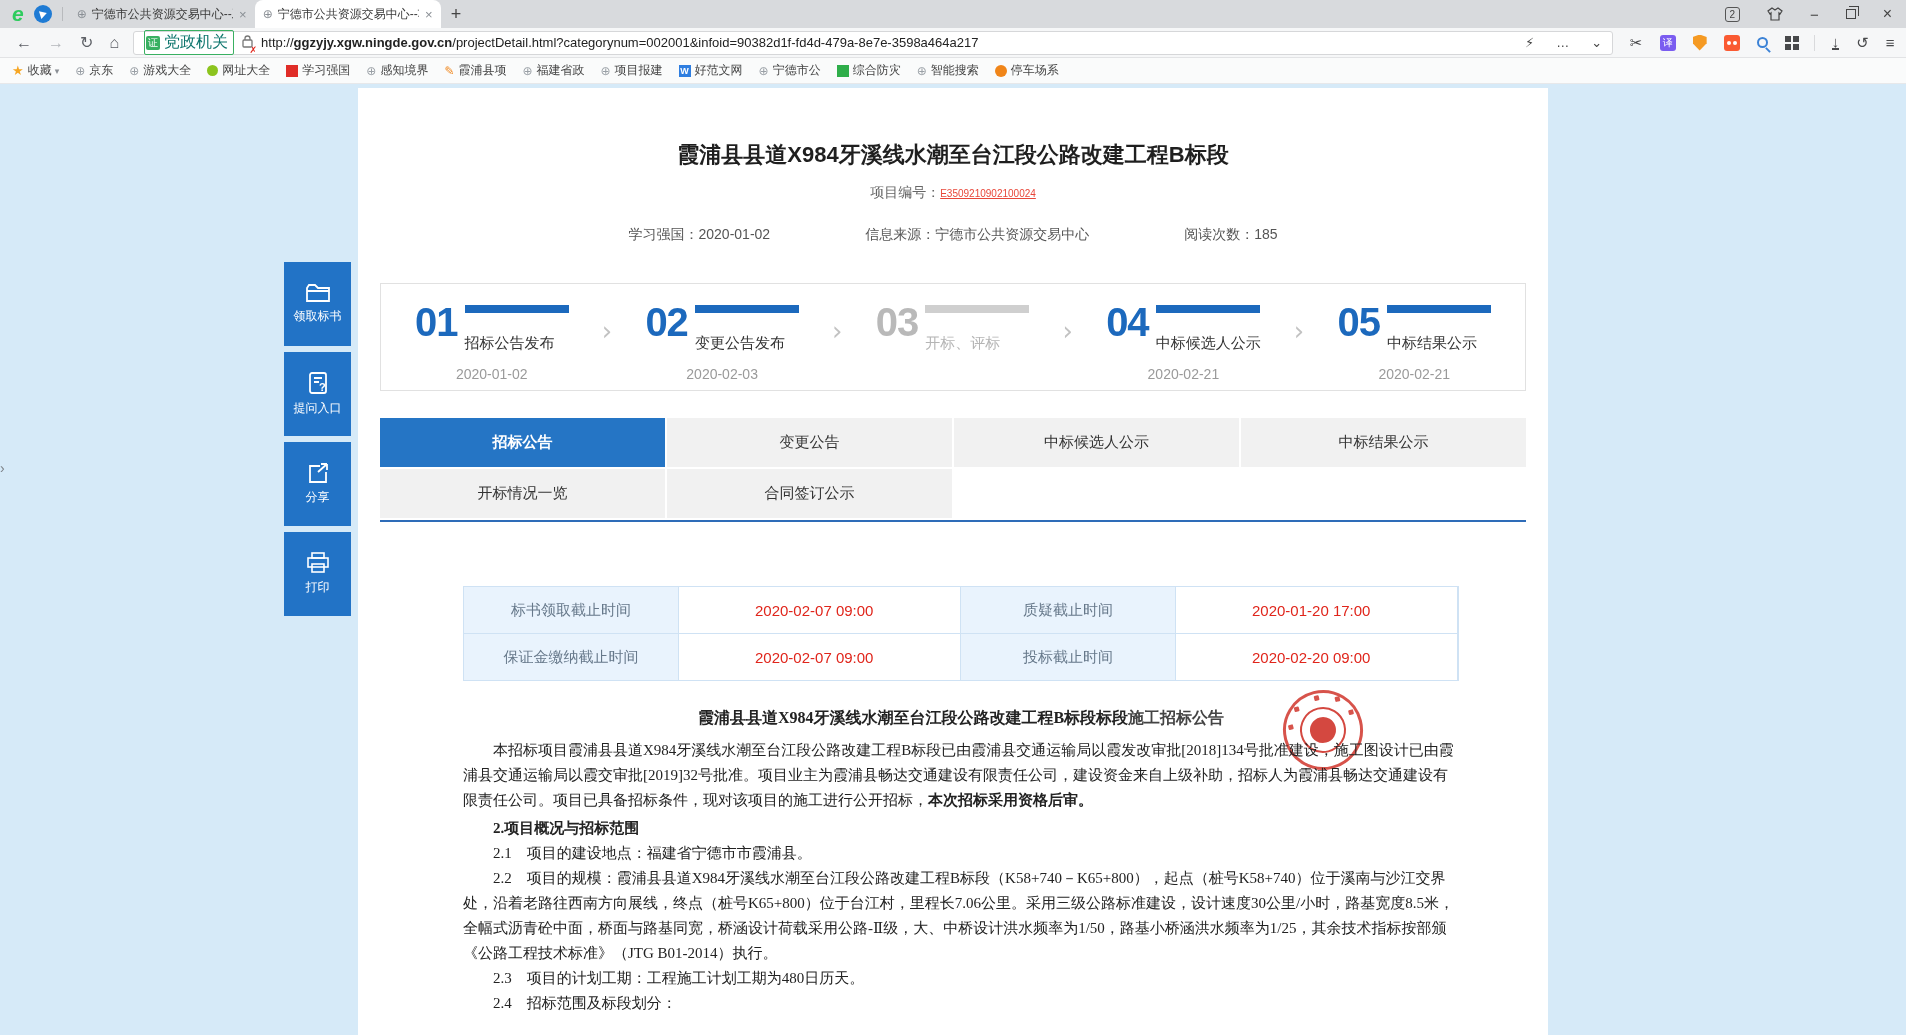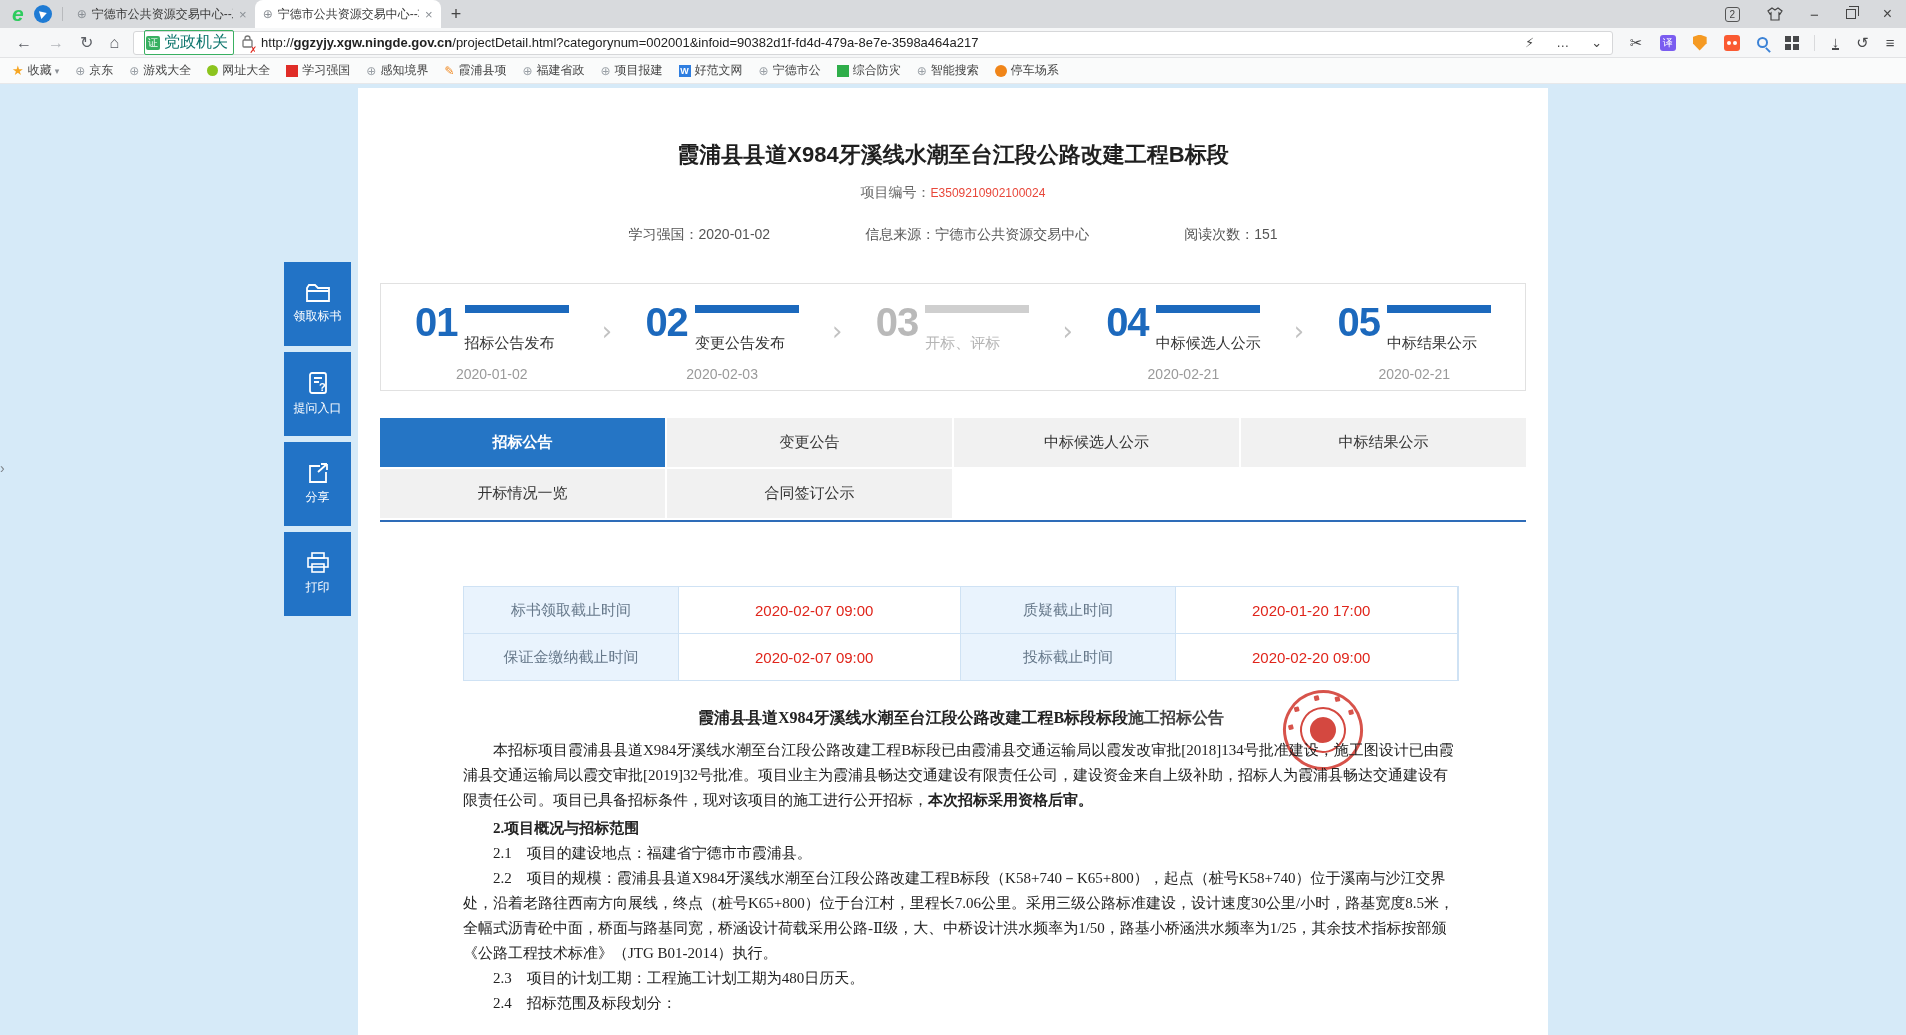--- a/index.html
+++ b/index.html
@@ -85,21 +85,21 @@
   .card { position:absolute; left:358px; width:1190px; top:4px; bottom:0; background:#fff; }
 
   .floaters { position:absolute; left:284px; top:178px; width:67px; display:flex; flex-direction:column; gap:6px;}
   .fbtn { height:84px; background:#2273c6; color:#fff; display:flex; flex-direction:column;
     align-items:center; justify-content:center; gap:5px; font-size:12px; cursor:pointer;}
   .fbtn svg { display:block; }
 
   .ptitle { position:absolute; top:52px; left:0; width:100%; text-align:center; font-size:22px;
     font-weight:bold; color:#1f1f1f; }
   .pnum { position:absolute; top:96px; left:0; width:100%; text-align:center; font-size:14px; color:#666;}
-  .pnum .num { color:#e8473a; font-size:12px; }
+  .pnum .num { color:#e8473a; font-size:10px;text-decoration:underline; }
   .inforow { position:absolute; top:138px; left:0; width:100%; display:flex; justify-content:center;
     gap:95px; font-size:14px; color:#555; }
 
   .timeline { position:absolute; top:195px; left:22px; width:1146px; height:108px; background:#fff;
     border:1px solid #e1e1e1; display:flex; align-items:flex-start; padding:20px 34px 0 34px;
     justify-content:space-between;}
   .step { display:flex; flex-direction:column; }
   .step-main { display:flex; align-items:flex-start; }
   .step-num { font-size:40px; font-weight:bold; color:#1c69bd; line-height:36px; letter-spacing:-1px;}
   .step-right { margin-left:7px; display:flex; flex-direction:column;gap:15px; }
@@ -310,21 +310,21 @@
       <span>打印</span>
     </div>
   </div>
 
   <div class="card">
     <div class="ptitle">霞浦县县道X984牙溪线水潮至台江段公路改建工程B标段</div>
     <div class="pnum"><span>项目编号：</span><span class="num">E3509210902100024</span></div>
     <div class="inforow">
       <span><span>学习强国：</span><span>2020-01-02</span></span>
       <span><span>信息来源：</span><span>宁德市公共资源交易中心</span></span>
-      <span><span>阅读次数：</span><span>151</span></span>
+      <span><span>阅读次数：</span><span>185</span></span>
     </div>
 
     <div class="timeline">
       <div class="step">
         <div class="step-main">
             <span class="step-num">01</span>
           <span class="step-right">
               <span class="step-bar"></span>
               <span class="step-label">招标公告发布</span>
             </span>

